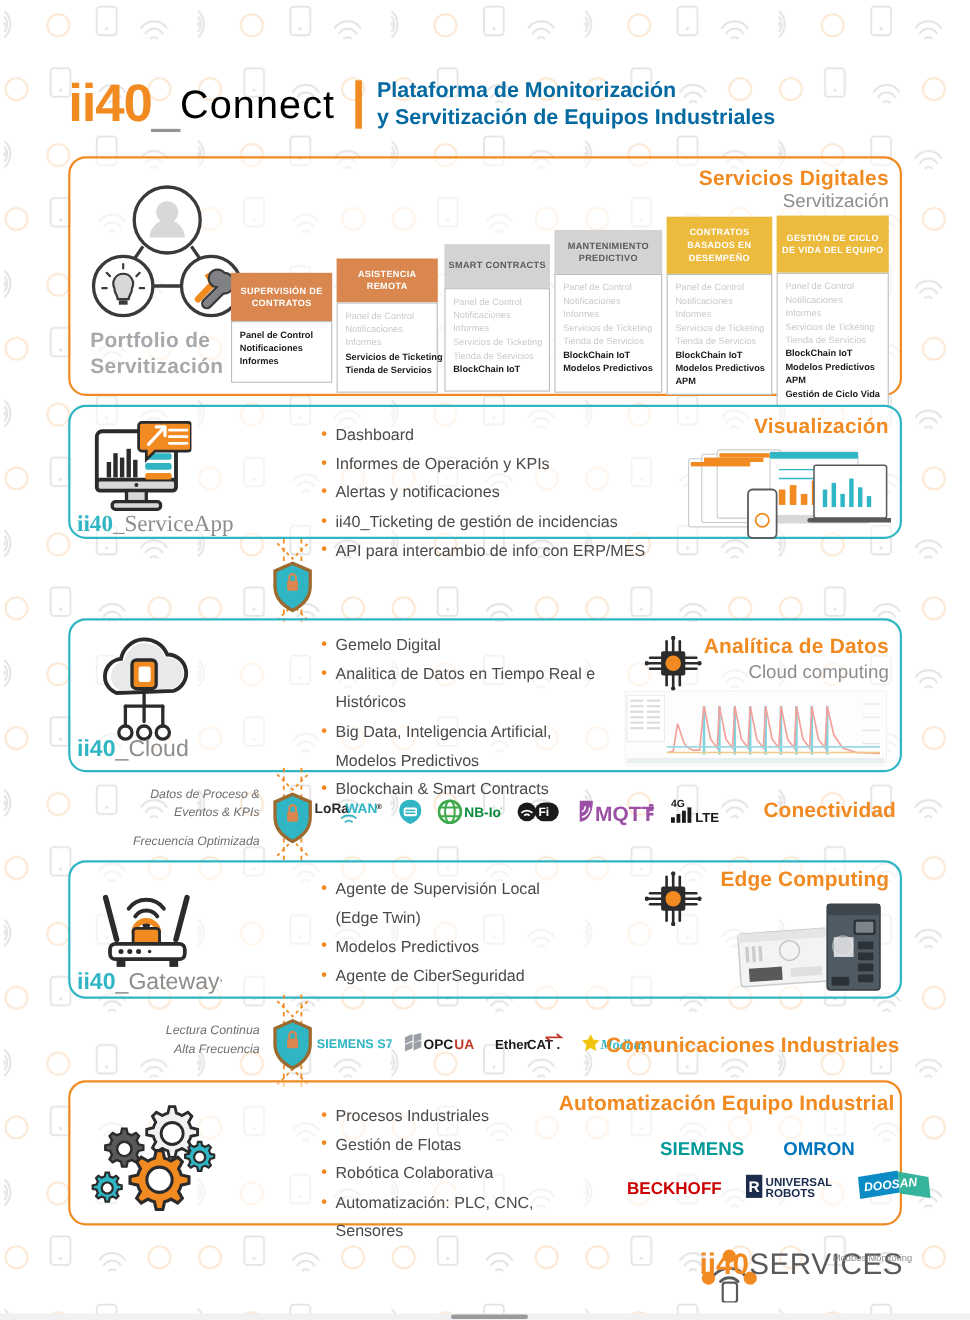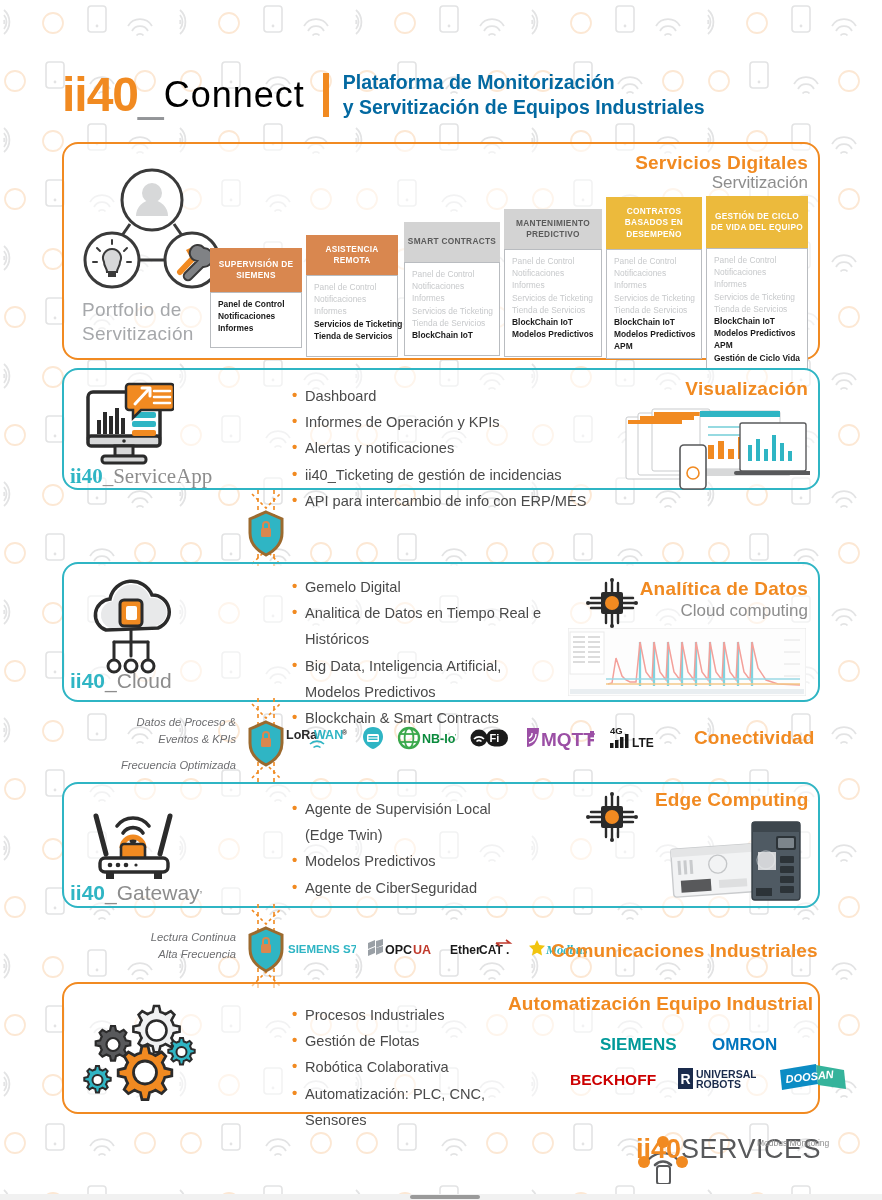--- a/index.html
+++ b/index.html
@@ -81,21 +81,21 @@
   .stair-body {
     background: #ffffff; border: 1px solid #b9bcc0;
     padding: 5px 6px 5px 7px;
   }
   .stair-body div { font-size: 8.4px; line-height: 1.45; white-space: nowrap; }
   .stair-body div.dim  { color: #c7c9cb; }
   .stair-body div.on   { color: #1a1a1a; font-weight: bold; }
 
   
   .portfolio {
-    position: absolute; font-size: 19px; color: #a6a8ab; font-weight: 400;
+    position: absolute; font-size: 19px; color: #a6a8ab; font-weight: 700;
     line-height: 1.25; letter-spacing: .3px;
   }
 
   
   .band-lbl {
     position: absolute; font-size: 11.2px; color: #6d6e71;
     font-style: italic; text-align: right; line-height: 1.5;
   }
   .band-title {
     position: absolute; font-size: 19px; font-weight: bold; color: #F18A21;
@@ -197,21 +197,21 @@
   <path d="M122 86 a8 8 0 1 0 -7 13 l-12 12 a4 4 0 0 0 6 6 l12 -12 a8 8 0 0 0 1 -19 z" fill="#808285" stroke="#3a3a3a" stroke-width="2"></path>
 </svg>
 
 <div class="portfolio" style="left:82px; top:298px;">
   <div>Portfolio de</div>
   <div>Servitización</div>
 </div>
 
 <div id="staircase">
       <div class="stair-col" style="left: 210px; top: 248px; width: 92px;">
-        <div class="stair-head c-orange" style="height: 44px;">SUPERVISIÓN DE SIEMENS</div>
+        <div class="stair-head c-orange" style="height: 44px;">SUPERVISIÓN DE CONTRATOS</div>
         <div class="stair-body" style="min-height: 56px;">
           <div class="on">Panel de Control</div>
           <div class="on">Notificaciones</div>
           <div class="on">Informes</div>
         </div>
       </div>
       <div class="stair-col" style="left: 306px; top: 235px; width: 92px;">
         <div class="stair-head c-orange" style="height: 40px;">ASISTENCIA REMOTA</div>
         <div class="stair-body" style="min-height: 82px;">
           <div class="dim">Panel de Control</div>

